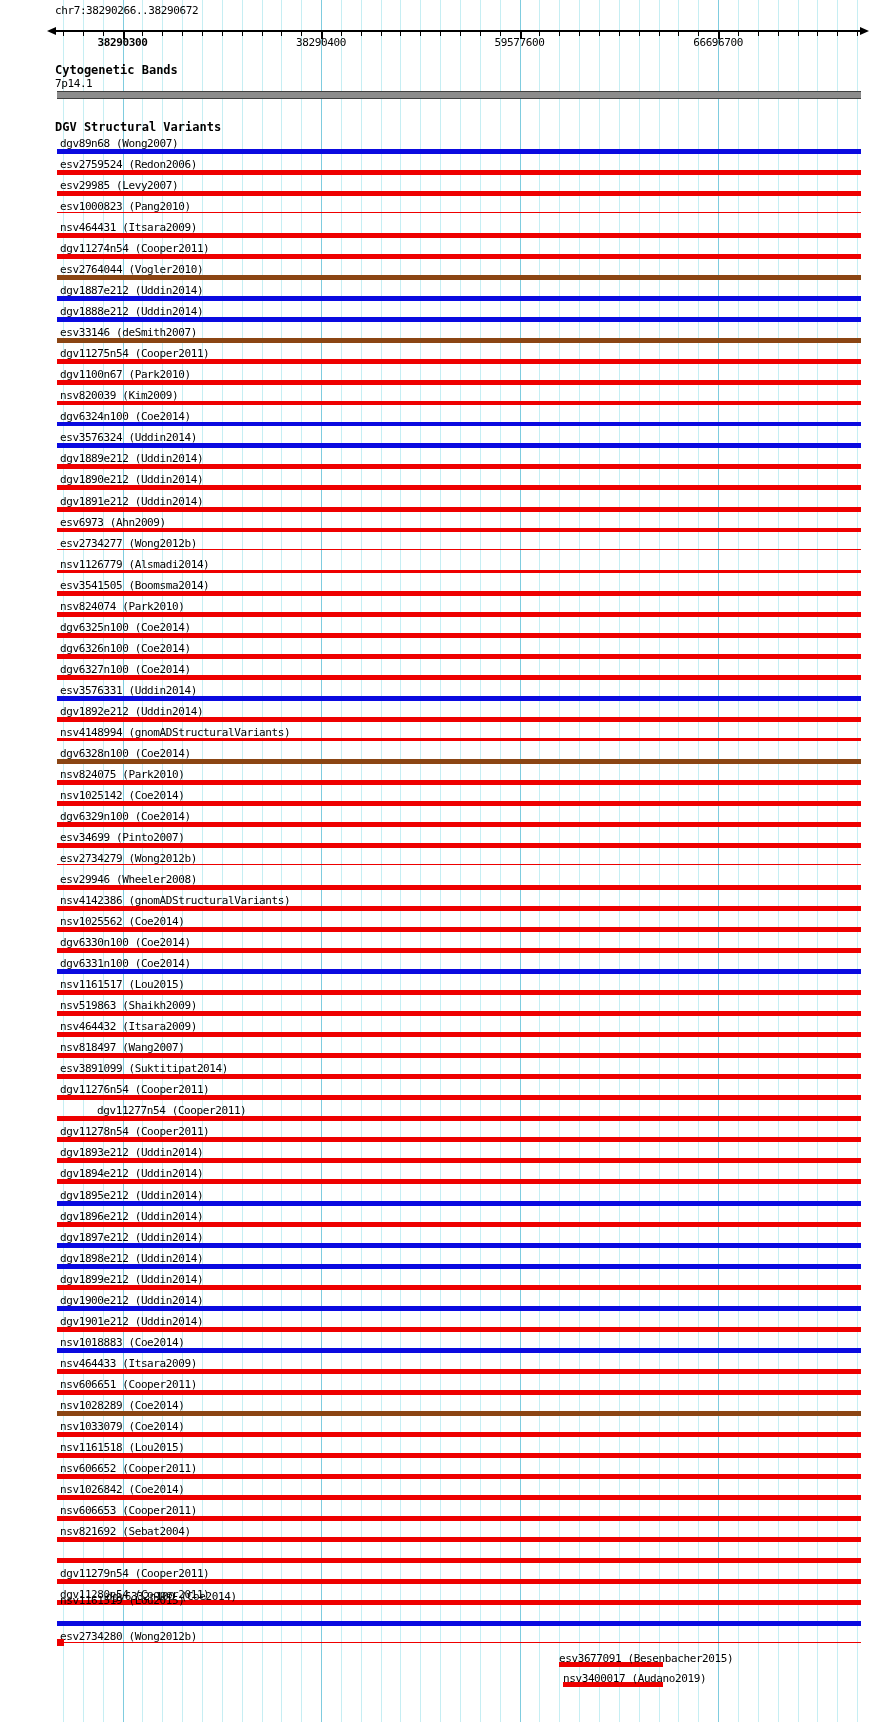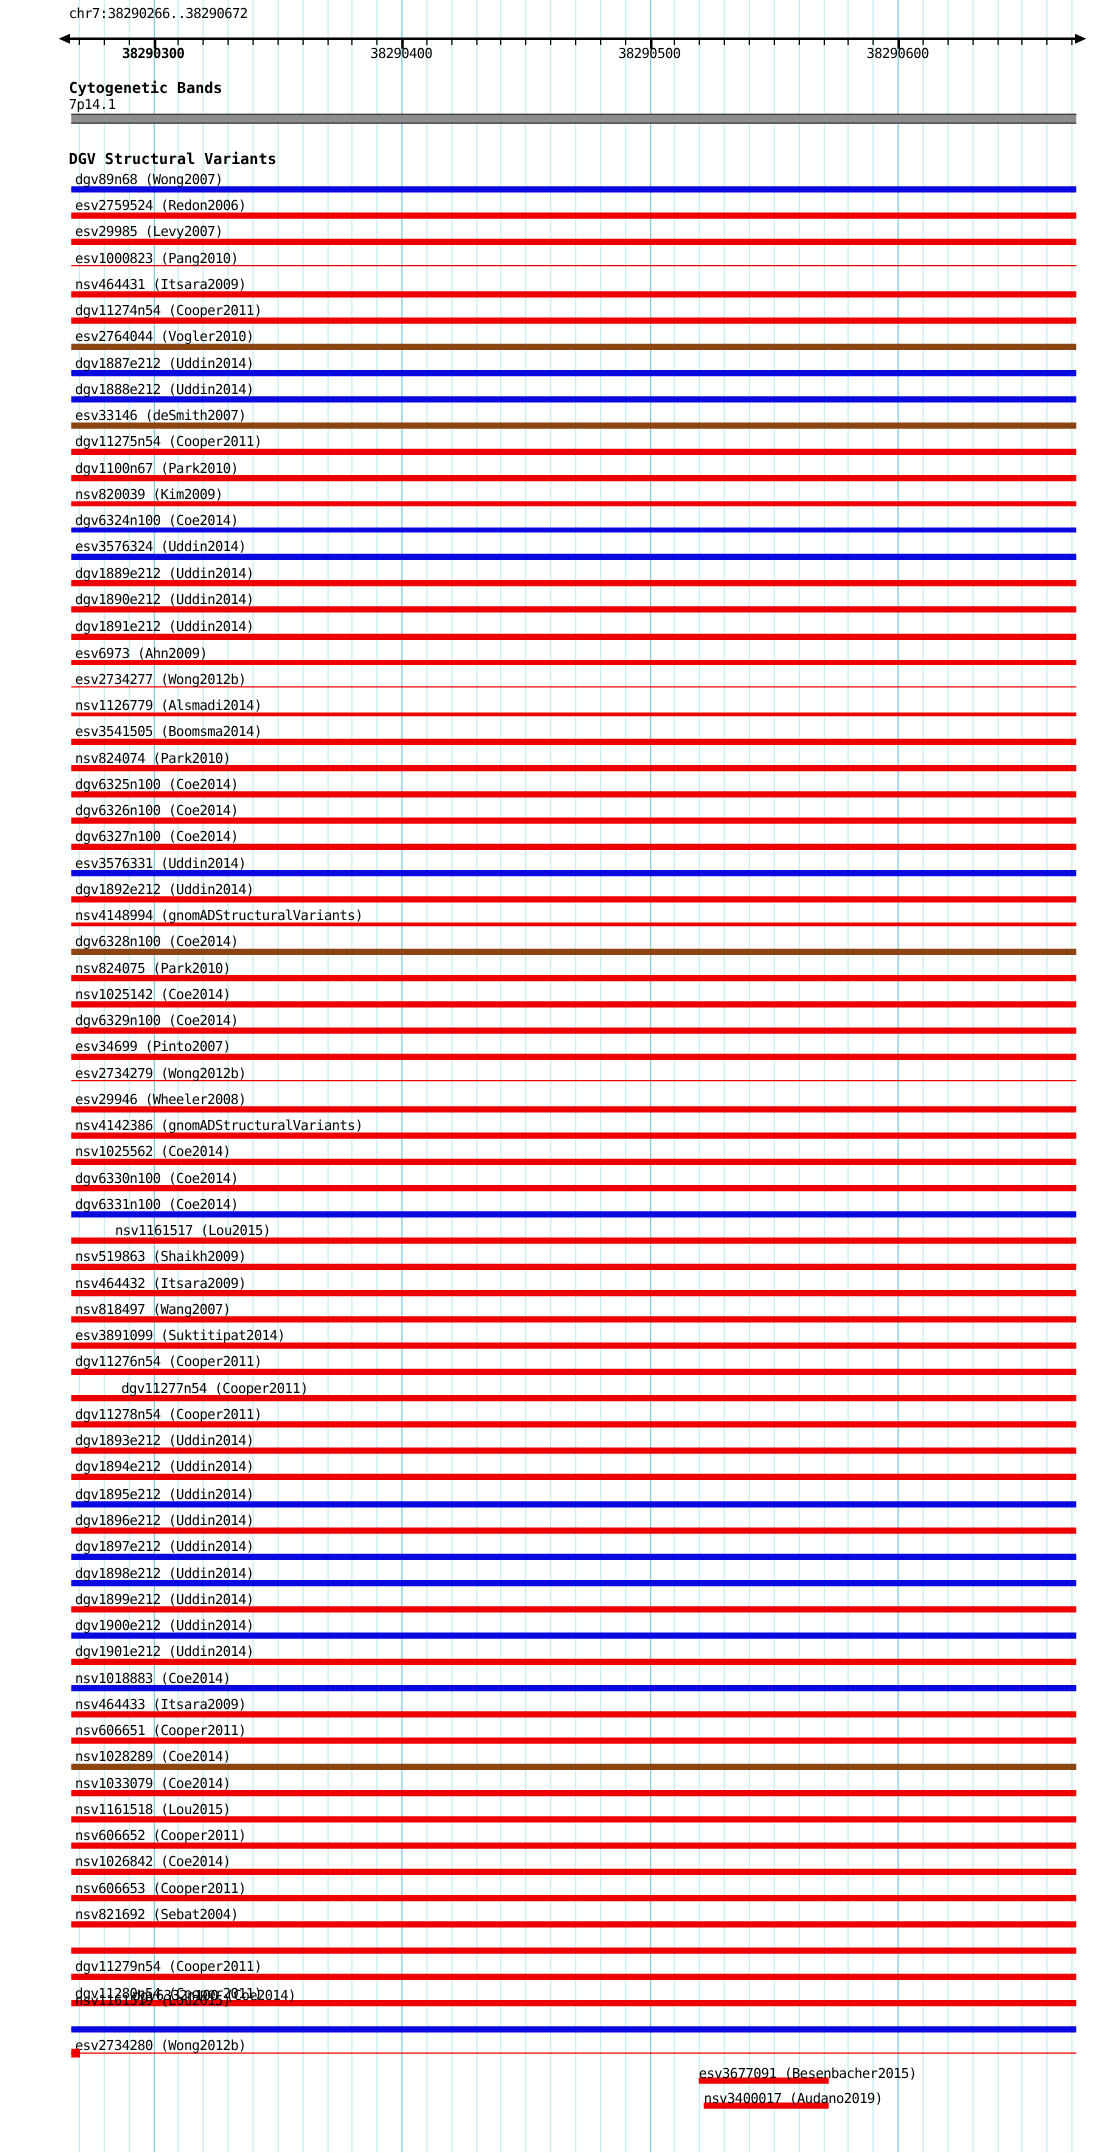--- a/index.html
+++ b/index.html
@@ -105,32 +105,32 @@
         <div class="tick minor" style="left: 340.9px;"></div>
         <div class="tick minor" style="left: 360.7px;"></div>
         <div class="tick minor" style="left: 380.6px;"></div>
         <div class="tick minor" style="left: 400.4px;"></div>
         <div class="tick minor" style="left: 420.3px;"></div>
         <div class="tick minor" style="left: 440.1px;"></div>
         <div class="tick minor" style="left: 460px;"></div>
         <div class="tick minor" style="left: 479.8px;"></div>
         <div class="tick minor" style="left: 499.7px;"></div>
         <div class="tick major" style="left: 519.5px;"></div>
-        <div class="tick-label" style="left: 519.5px;">38290500</div>
+        <div class="tick-label" style="left: 519.5px;">59577600</div>
         <div class="tick minor" style="left: 539.4px;"></div>
         <div class="tick minor" style="left: 559.2px;"></div>
         <div class="tick minor" style="left: 579.1px;"></div>
         <div class="tick minor" style="left: 599px;"></div>
         <div class="tick minor" style="left: 618.8px;"></div>
         <div class="tick minor" style="left: 638.7px;"></div>
         <div class="tick minor" style="left: 658.5px;"></div>
         <div class="tick minor" style="left: 678.4px;"></div>
         <div class="tick minor" style="left: 698.2px;"></div>
         <div class="tick major" style="left: 718.1px;"></div>
-        <div class="tick-label" style="left: 718.1px;">38290600</div>
+        <div class="tick-label" style="left: 718.1px;">66696700</div>
         <div class="tick minor" style="left: 737.9px;"></div>
         <div class="tick minor" style="left: 757.8px;"></div>
         <div class="tick minor" style="left: 777.6px;"></div>
         <div class="tick minor" style="left: 797.5px;"></div>
         <div class="tick minor" style="left: 817.3px;"></div>
         <div class="tick minor" style="left: 837.2px;"></div>
         <div class="tick minor" style="left: 857px;"></div>
       </div>
   </div>
 
@@ -216,21 +216,21 @@
         <div class="var-label" style="top: 873px;">esv29946 (Wheeler2008)</div>
         <div class="var-bar" style="top: 885px; height: 5px; background: rgb(238, 0, 0);"></div>
         <div class="var-label" style="top: 894px;">nsv4142386 (gnomADStructuralVariants)</div>
         <div class="var-bar" style="top: 906px; height: 5px; background: rgb(238, 0, 0);"></div>
         <div class="var-label" style="top: 915px;">nsv1025562 (Coe2014)</div>
         <div class="var-bar" style="top: 927px; height: 5px; background: rgb(238, 0, 0);"></div>
         <div class="var-label" style="top: 936px; text-align: right;">dgv6330n100 (Coe2014)</div>
         <div class="var-bar" style="top: 948px; height: 5px; background: rgb(238, 0, 0);"></div>
         <div class="var-label" style="top: 957px;">dgv6331n100 (Coe2014)</div>
         <div class="var-bar" style="top: 969px; height: 5px; background: rgb(10, 10, 224);"></div>
-        <div class="var-label" style="top: 978px; margin-left: 32px;">nsv1161517 (Lou2015)</div>
+        <div class="var-label" style="top: 978px;">nsv1161517 (Lou2015)</div>
         <div class="var-bar" style="top: 990px; height: 5px; background: rgb(238, 0, 0);"></div>
         <div class="var-label" style="top: 999px;">nsv519863 (Shaikh2009)</div>
         <div class="var-bar" style="top: 1011px; height: 5px; background: rgb(238, 0, 0);"></div>
         <div class="var-label" style="top: 1020px;">nsv464432 (Itsara2009)</div>
         <div class="var-bar" style="top: 1032px; height: 5px; background: rgb(238, 0, 0);"></div>
         <div class="var-label" style="top: 1041px;">nsv818497 (Wang2007)</div>
         <div class="var-bar" style="top: 1053px; height: 5px; background: rgb(238, 0, 0);"></div>
         <div class="var-label" style="top: 1062px;">esv3891099 (Suktitipat2014)</div>
         <div class="var-bar" style="top: 1074px; height: 5px; background: rgb(238, 0, 0);"></div>
         <div class="var-label" style="top: 1083px;">dgv11276n54 (Cooper2011)</div>

